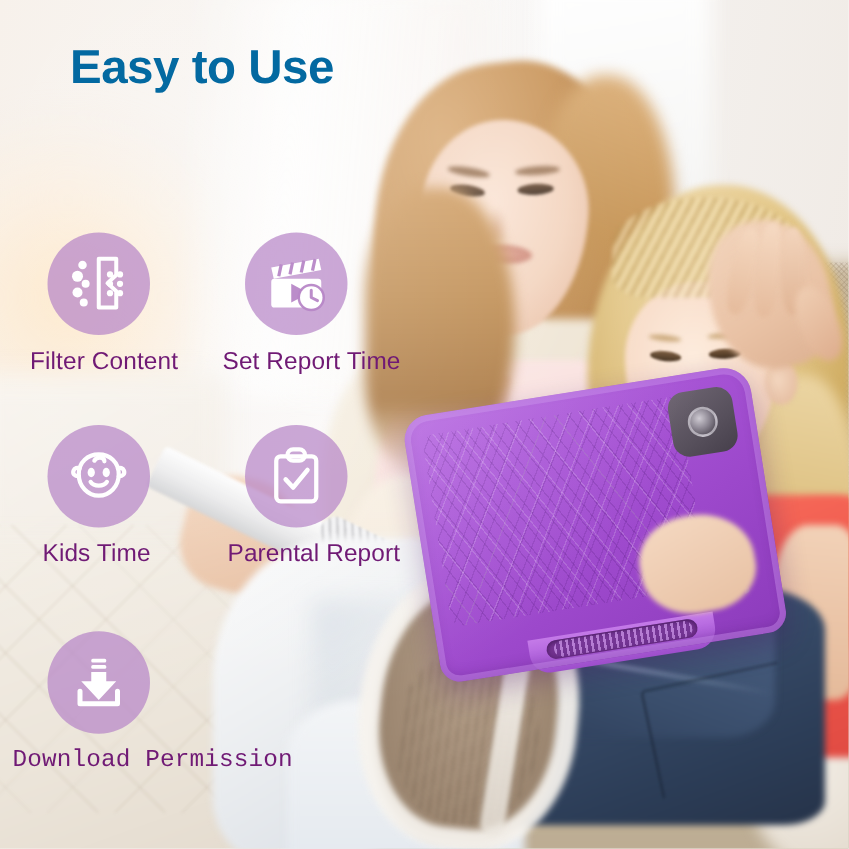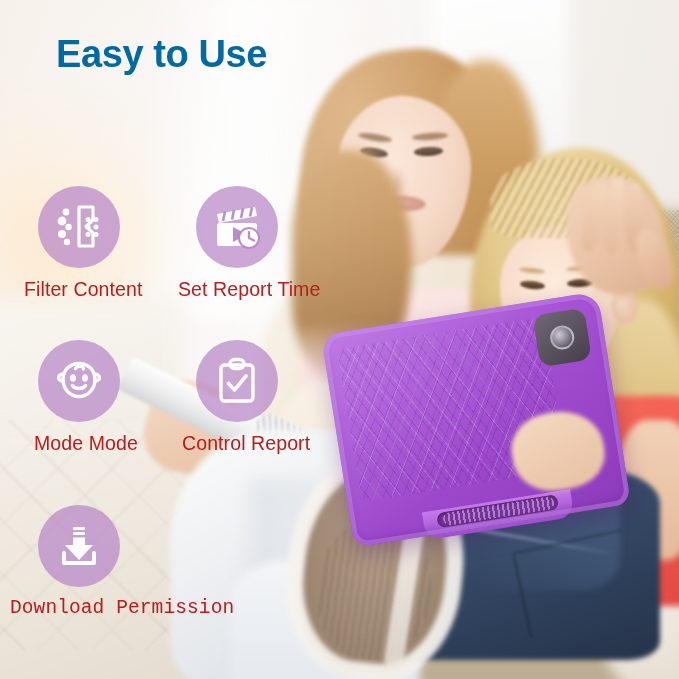--- a/index.html
+++ b/index.html
@@ -400,21 +400,21 @@
 
   .feature{position:absolute;}
   .badge{
     width:82px;height:82px;border-radius:50%;
     background:rgba(183,135,199,.72);
     display:flex;align-items:center;justify-content:center;
   }
   .badge svg{display:block;}
   .flabel{
     margin-top:10px;
-    color:#b91c1c;
+    color:#701a75;
     font-size:19.5px;
     font-weight:400;
     white-space:nowrap;
     letter-spacing:.1px;
   }
   
   #f-filter   {left:38px; top:186px;}
   #f-screen   {left:196px;top:186px;}
   #f-kids     {left:38px; top:340px;}
   #f-activity {left:196px;top:340px;}
@@ -594,32 +594,32 @@
 
           <path d="M22.5 13.5 C24.5 10 30.5 10.5 30.5 14"></path>
 
           <path d="M19.5 30.5 C22 34.5 30 34.5 32.5 30.5"></path>
         </g>
 
         <ellipse cx="20" cy="23" rx="2.9" ry="3.8" fill="#ffffff"></ellipse>
         <ellipse cx="32" cy="23" rx="2.9" ry="3.8" fill="#ffffff"></ellipse>
       </svg>
     </div>
-    <div class="flabel">Mode Mode</div>
+    <div class="flabel">Kids Time</div>
   </div>
 
   <div class="feature" id="f-activity">
     <div class="badge">
       <svg width="52" height="52" viewBox="0 0 52 52">
         <rect x="10" y="10" width="32" height="36" rx="3.5" fill="none" stroke="#ffffff" stroke-width="3.4"></rect>
         <rect x="19" y="4.5" width="14" height="9" rx="4.5" fill="none" stroke="#ffffff" stroke-width="3.4"></rect>
         <path d="M17.5 28.5 L23.5 35 L35 21" fill="none" stroke="#ffffff" stroke-width="3.6" stroke-linecap="round" stroke-linejoin="round"></path>
       </svg>
     </div>
-    <div class="flabel">Control Report</div>
+    <div class="flabel">Parental Report</div>
   </div>
 
   <div class="feature" id="f-download">
     <div class="badge">
       <svg width="52" height="52" viewBox="0 0 52 52">
         <g fill="#ffffff">
           <rect x="20" y="7" width="12" height="3" rx="1.2"></rect>
           <rect x="20" y="12" width="12" height="3" rx="1.2"></rect>
           <path d="M20 17.5 L32 17.5 L32 25 L40 25 L26 40 L12 25 L20 25 Z"></path>
         </g>

